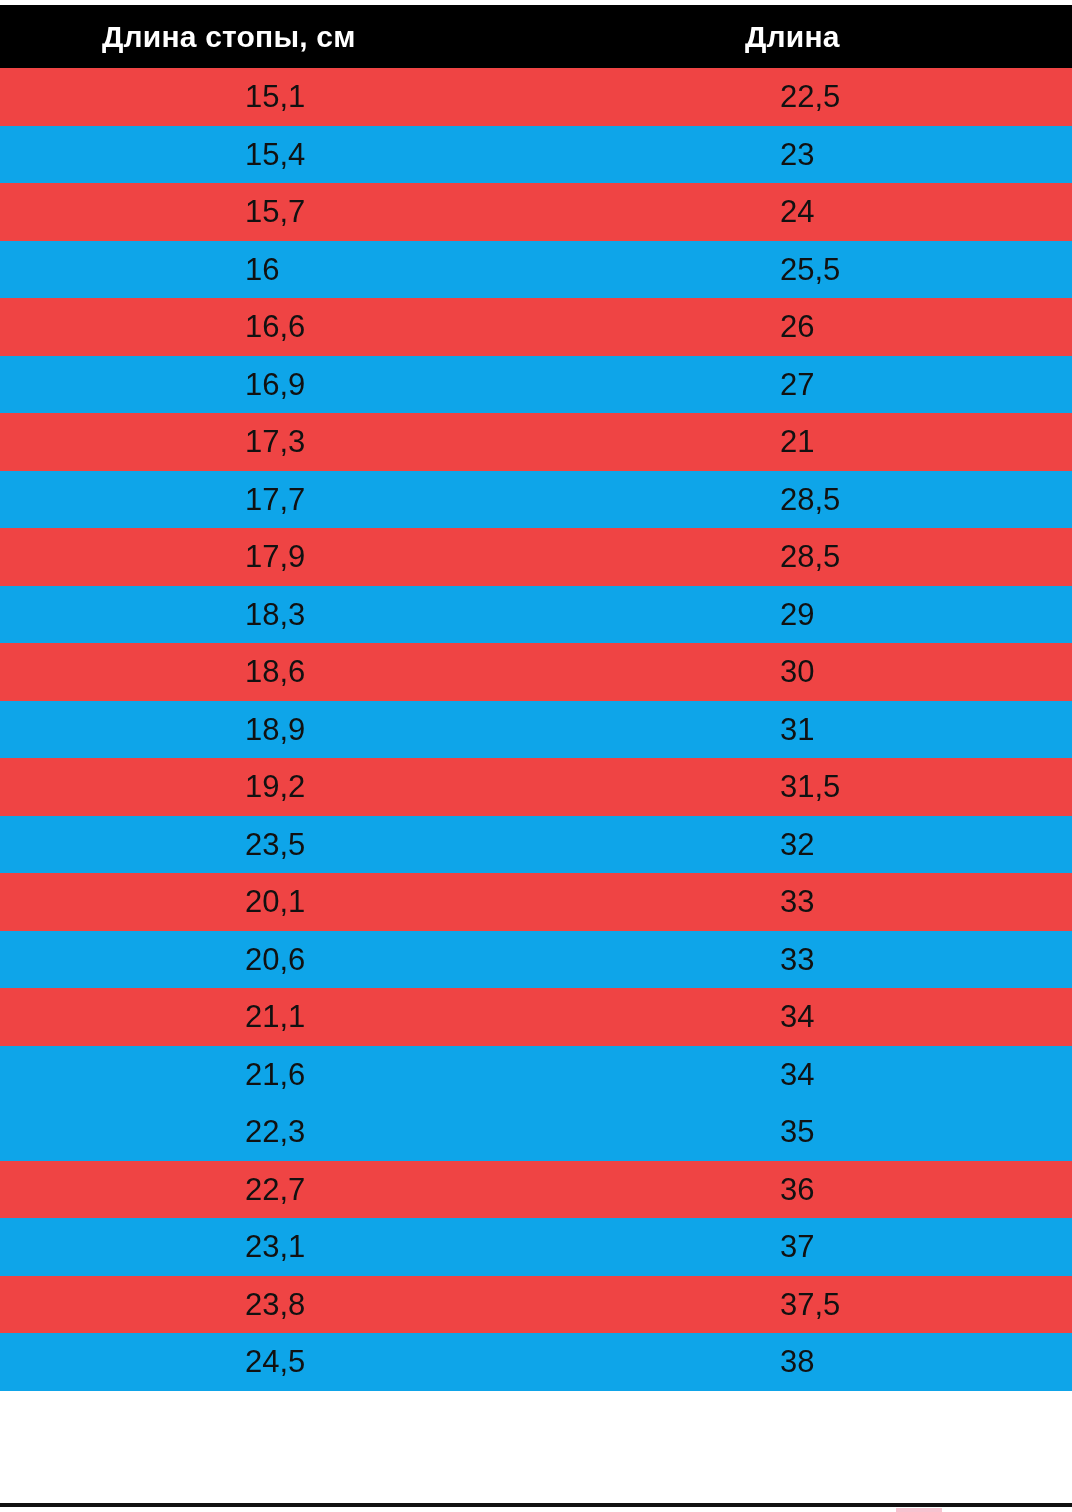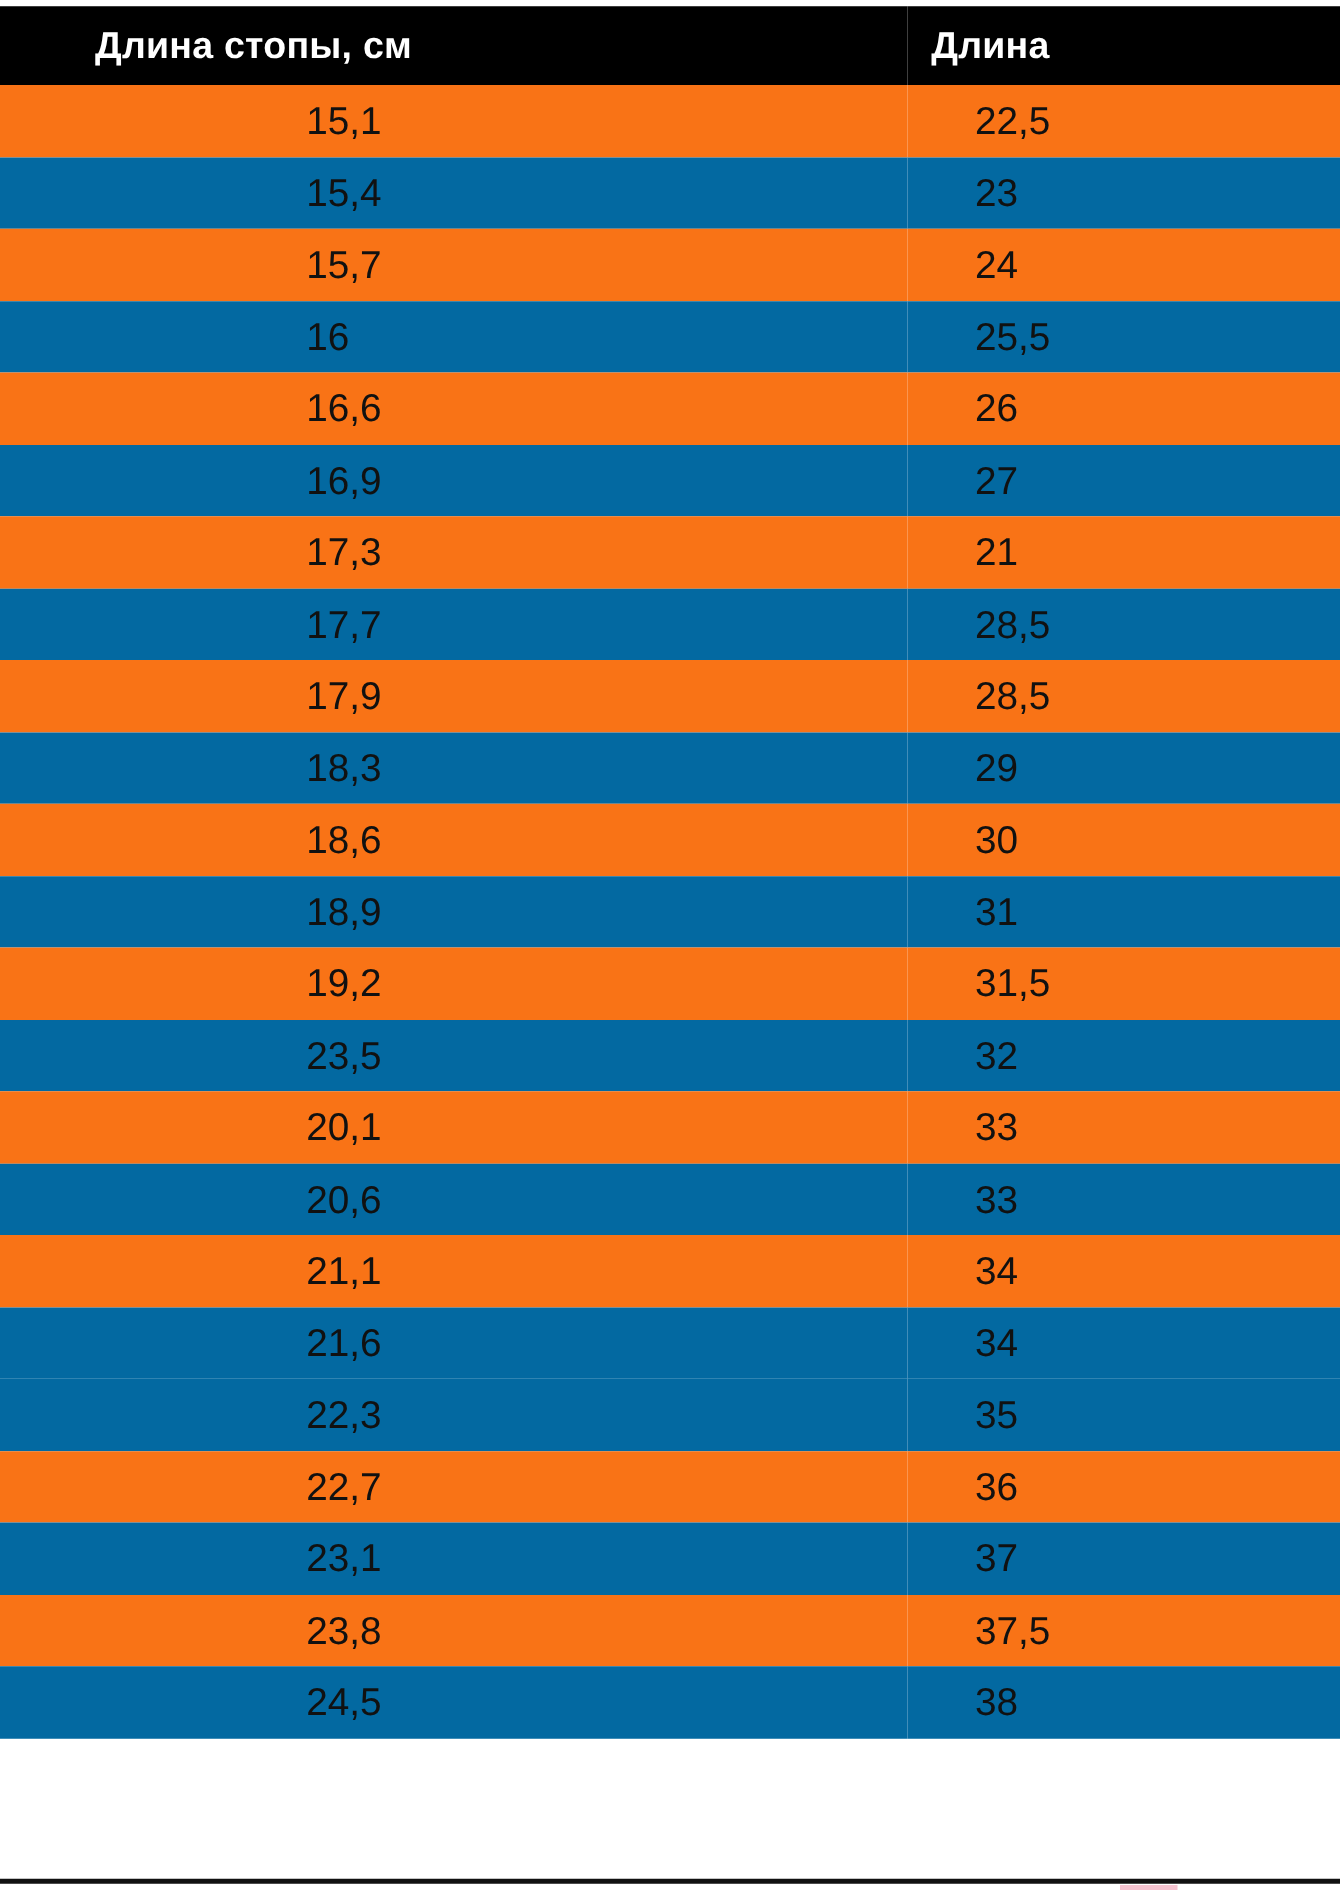--- a/index.html
+++ b/index.html
@@ -46,29 +46,29 @@
     padding: 0;
     margin: 0;
     color: #ffffff;
     font-size: 30px;
     font-weight: bold;
     text-align: left;
     vertical-align: middle;
     letter-spacing: 0.2px;
   }
 
-  th.th-length { padding-left: 76px; }
+  th.th-length { padding-left: 102px; }
   th.th-size   { padding-left: 19px; }
 
   tbody tr.data-row {
     height: 57.5px;
   }
 
-  tbody tr.row-shaded { background: #f97316; }
-  tbody tr.row-plain  { background: #0369a1; }
+  tbody tr.row-shaded { background: #ef4444; }
+  tbody tr.row-plain  { background: #0ea5e9; }
 
   tbody td {
     padding: 0;
     margin: 0;
     font-size: 31px;
     font-weight: normal;
     color: #111111;
     text-align: left;
     vertical-align: middle;
     line-height: 57.5px;

